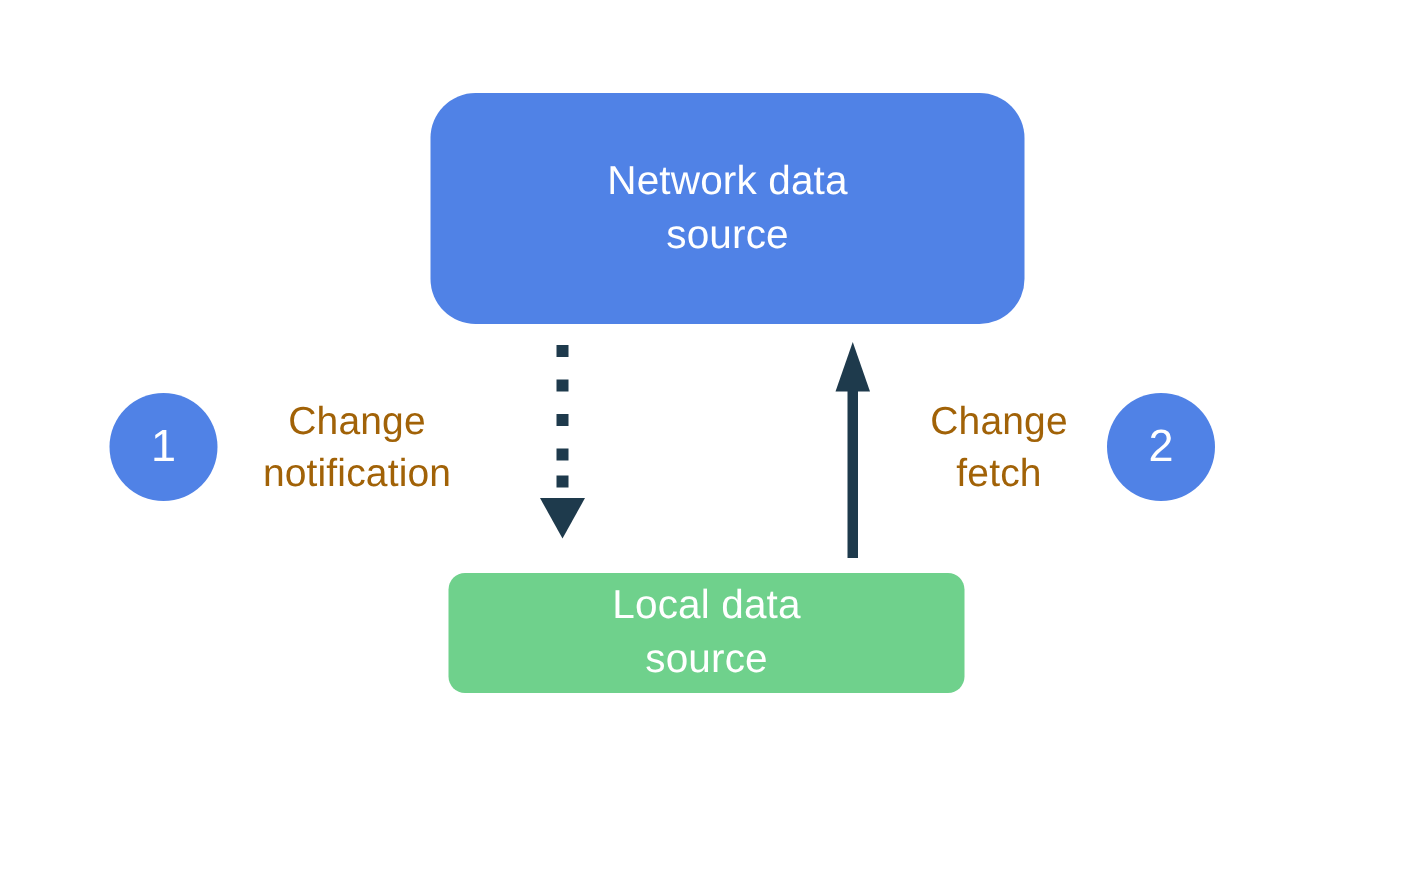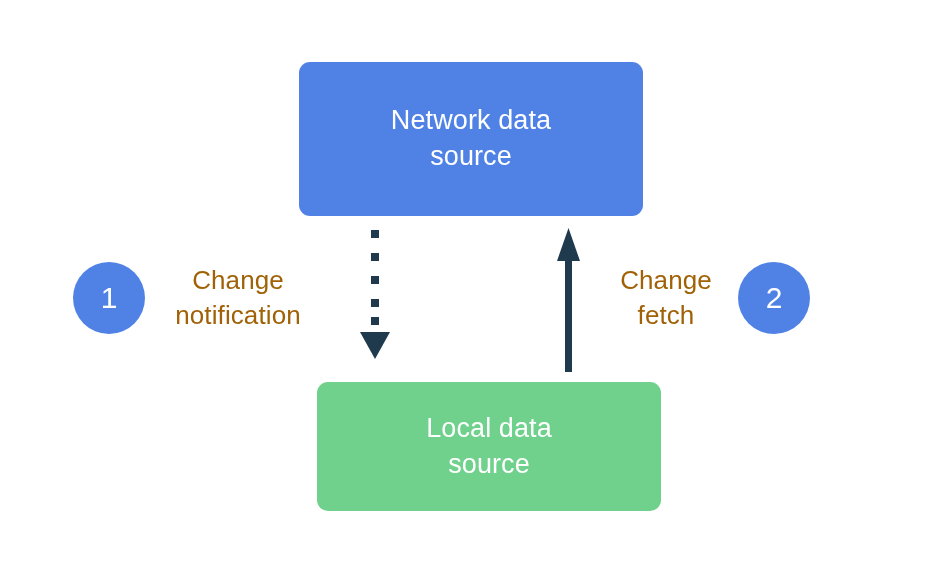--- a/index.html
+++ b/index.html
@@ -29,33 +29,33 @@
     color: #ffffff;
     font-size: 27px;
     line-height: 1.32;
     letter-spacing: 0.1px;
     font-weight: 400;
     box-sizing: border-box;
     padding: 0 18px;
     white-space: pre-line;
   }
   #network-box {
-    left: 299px;
+    left: 287px;
     top: 62px;
-    width: 344px;
+    width: 396px;
     height: 154px;
     background: #5082E6;
+    border-radius: 30px;
   }
   #local-box {
     left: 299px;
     top: 382px;
     width: 344px;
-    height: 129px;
+    height: 80px;
     background: #6FD18C;
-    margin-left: 18px;
   }
   .node-label {
     display: block;
     white-space: pre-line;
   }
 
   
   .step-circle {
     position: absolute;
     width: 72px;

